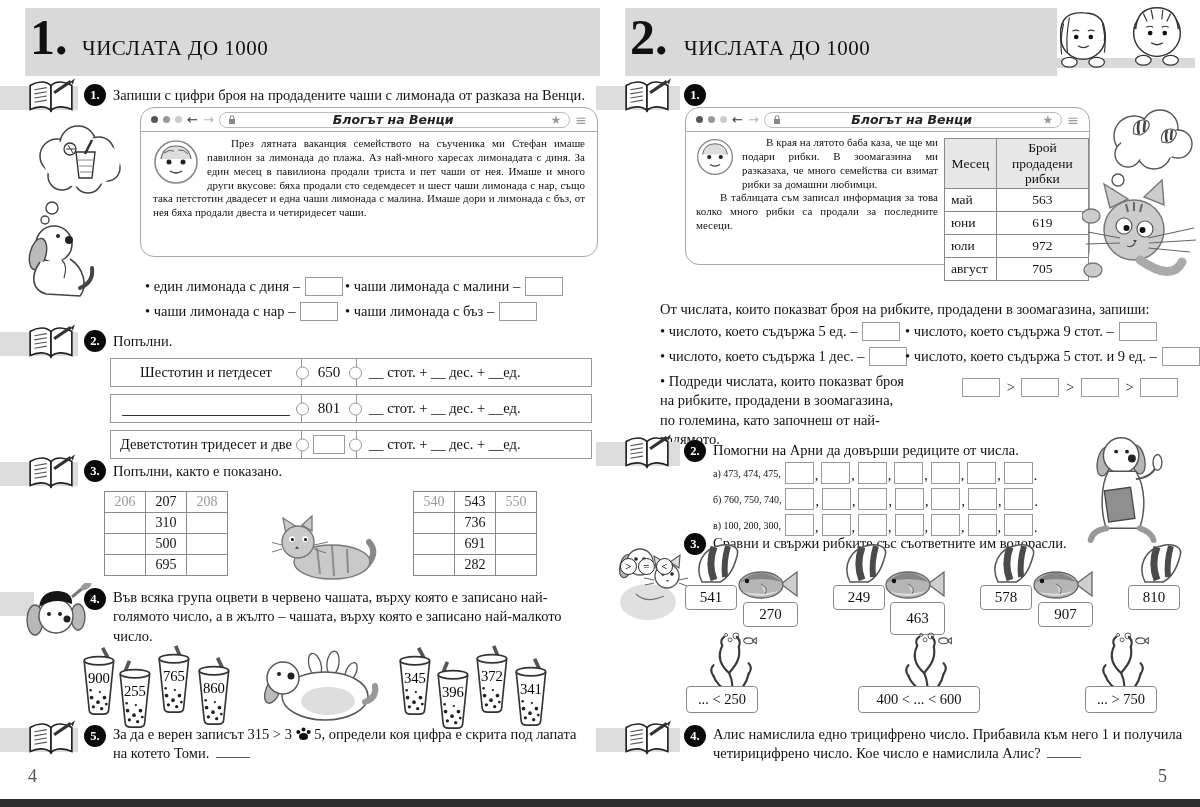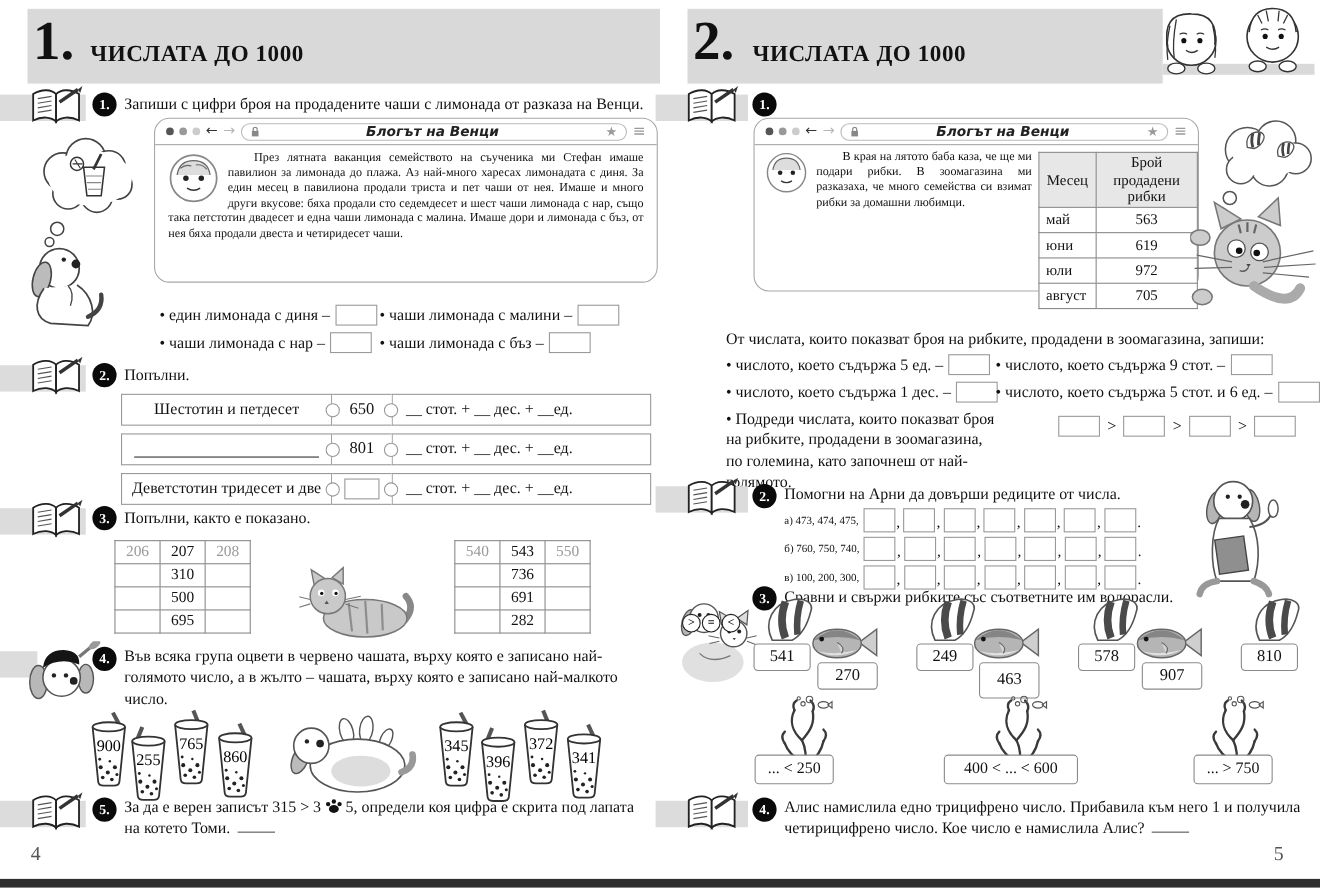--- a/index.html
+++ b/index.html
@@ -1,21 +1,21 @@
 <!DOCTYPE html>
 <html><head>
 <meta charset="utf-8">
 <style>
   *{box-sizing:border-box;margin:0;padding:0}
   body{background:#888;font-family:"Liberation Serif",serif;color:#111}
   .sheet{position:relative;width:1200px;height:807px;background:#fff;overflow:hidden;margin:0 auto}
   .abs{position:absolute}
   .band{position:absolute;top:8px;height:68px;background:#d9d9d9}
   .chapnum{position:absolute;font-size:50px;font-weight:bold;line-height:1}
-  .chaptitle{position:absolute;font-size:21px;font-weight:bold;letter-spacing:.5px}
+  .chaptitle{position:absolute;font-size:21px;font-weight:normal;letter-spacing:.5px}
   .strip{position:absolute;height:24px;background:#dcdcdc}
   .badge{position:absolute;width:22px;height:22px;border-radius:50%;background:#0a0a0a;color:#fff;
          font-size:12.5px;font-weight:bold;display:flex;align-items:center;justify-content:center}
   .ttext{position:absolute;font-size:14.5px;line-height:1.33;text-align:left}
   .box{display:inline-block;width:38px;height:19px;border:1.2px solid #9a9a9a;background:#fff;vertical-align:-5px;margin-left:5px}
   .blt::before{content:"• "}
   .blankline{display:inline-block;width:168px;height:14px;border-bottom:1.3px solid #333}
   .blank-short{display:inline-block;width:34px;height:12px;border-bottom:1.3px solid #555;margin-left:3px}
   
   .browser{position:absolute;background:#fff;border:1.6px solid #a8a8a8;border-radius:14px}
@@ -501,20 +501,21 @@
     </div>
     <div class="blogtext" style="position:absolute;left:0;top:26px;width:258px;padding:2px 6px 0 10px">
       <svg class="avatar" style="width:38px;height:38px" viewBox="0 0 46 46">
         <circle cx="23" cy="23" r="21" fill="#fff" stroke="#888" stroke-width="1.6"></circle>
         <path d="M8 20 Q10 7 23 7 Q36 7 38 20" fill="#ddd" stroke="#666" stroke-width="1.2"></path>
         <circle cx="16" cy="23" r="2.5" fill="#222"></circle>
           <circle cx="30" cy="23" r="2.5" fill="#222"></circle>
         <path d="M17 32 Q23 36 29 32" stroke="#333" stroke-width="1.4" fill="none"></path>
       </svg>
       <p class="ind">В края на лятото баба каза, че ще ми подари рибки. В зоомагазина ми разказаха, че много семейства си взимат рибки за домашни любимци.</p>
+      <p class="ind">В таблицата съм записал информация за това колко много рибки са продали за последните месеци.</p>
     </div>
     <table class="ftable" style="left:258px;top:30px">
       <tbody>
           <tr>
         <th style="width:52px">Месец</th>
         <th style="width:95px">Брой продадени рибки</th>
       </tr>
       <tr>
             <td>май</td>
             <td class="num">563</td>
@@ -565,21 +566,21 @@
     <path d="M66 138 L112 128 M67 143 L114 140 M66 148 L108 152 M38 138 L6 132 M38 143 L4 144" stroke="#666" stroke-width="1.1"></path>
     <ellipse cx="9" cy="116" rx="9" ry="7" fill="#ccc" stroke="#777" stroke-width="1.4"></ellipse>
     <ellipse cx="11" cy="170" rx="9" ry="7" fill="#ccc" stroke="#777" stroke-width="1.4"></ellipse>
     <path d="M58 160 Q90 182 100 162" stroke="#aaa" stroke-width="9" fill="none" stroke-linecap="round"></path>
   </svg>
 
   <div class="ttext" style="left:660px;top:300px;width:535px">От числата, които показват броя на рибките, продадени в зоомагазина, запиши:</div>
   <div class="ttext blt" style="left:660px;top:322px"><span>числото, което съдържа 5 ед. –</span><span class="box"></span></div>
   <div class="ttext blt" style="left:905px;top:322px"><span>числото, което съдържа 9 стот. –</span><span class="box"></span></div>
   <div class="ttext blt" style="left:660px;top:347px"><span>числото, което съдържа 1 дес. –</span><span class="box"></span></div>
-  <div class="ttext blt" style="left:905px;top:347px"><span>числото, което съдържа 5 стот. и 6 ед. –</span><span class="box"></span></div>
+  <div class="ttext blt" style="left:905px;top:347px"><span>числото, което съдържа 5 стот. и 9 ед. –</span><span class="box"></span></div>
   <div class="ttext blt" style="left:660px;top:372px;width:250px"><span>Подреди числата, които показват броя на рибките, продадени в зоомагазина, по големина, като започнеш от най-голямото.</span></div>
   <div class="ttext" style="left:962px;top:378px">
     <span class="box" style="margin-left:0"></span>
     <span style="margin:0 3px">&gt;</span>
     <span class="box" style="margin-left:0"></span>
     <span style="margin:0 3px">&gt;</span>
     <span class="box" style="margin-left:0"></span>
     <span style="margin:0 3px">&gt;</span>
     <span class="box" style="margin-left:0"></span>
   </div>

